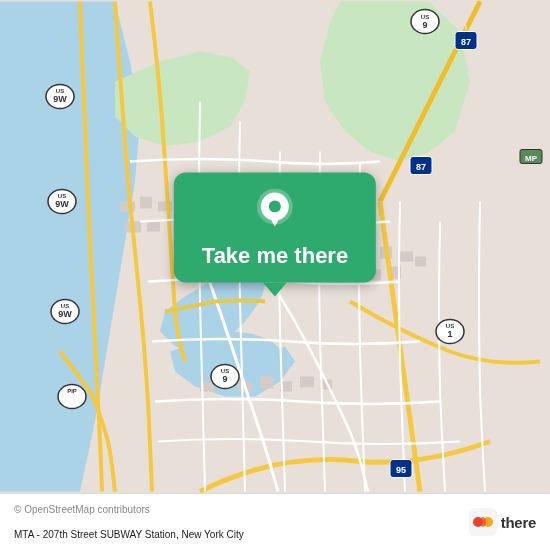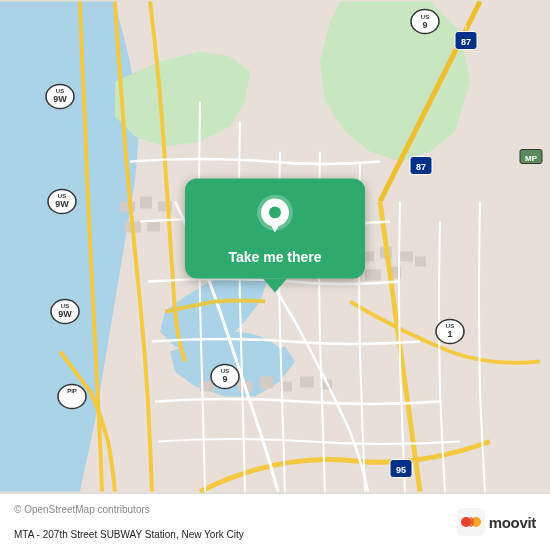--- a/index.html
+++ b/index.html
@@ -69,21 +69,21 @@
       border-top: 14px solid #2eaa6e;
       margin-top: 0;
     }
 
     #pin-icon {
       margin-bottom: 8px;
     }
 
     #cta-text {
       color: white;
-      font-size: 14px;
+      font-size: 22px;
       font-weight: 600;
       white-space: nowrap;
     }
 
     
     #bottom-bar {
       background: white;
       padding: 10px 14px;
       display: flex;
       align-items: center;
@@ -275,17 +275,17 @@
       <span id="station-name">MTA - 207th Street SUBWAY Station, New York City</span>
     </div>
     <div id="moovit-logo">
 
       <svg width="28" height="28" viewBox="0 0 28 28">
         <rect width="28" height="28" rx="6" fill="#f5f5f5"></rect>
         <circle cx="9" cy="14" r="5" fill="#e8442a"></circle>
         <circle cx="19" cy="14" r="5" fill="#f5a623"></circle>
         <ellipse cx="14" cy="14" rx="3" ry="5" fill="#e8442a" opacity="0.7"></ellipse>
       </svg>
-      <span id="moovit-text">moovit</span>
+      <span id="moovit-text">there</span>
     </div>
   </div>
 
 </div>
 
 </body></html>

